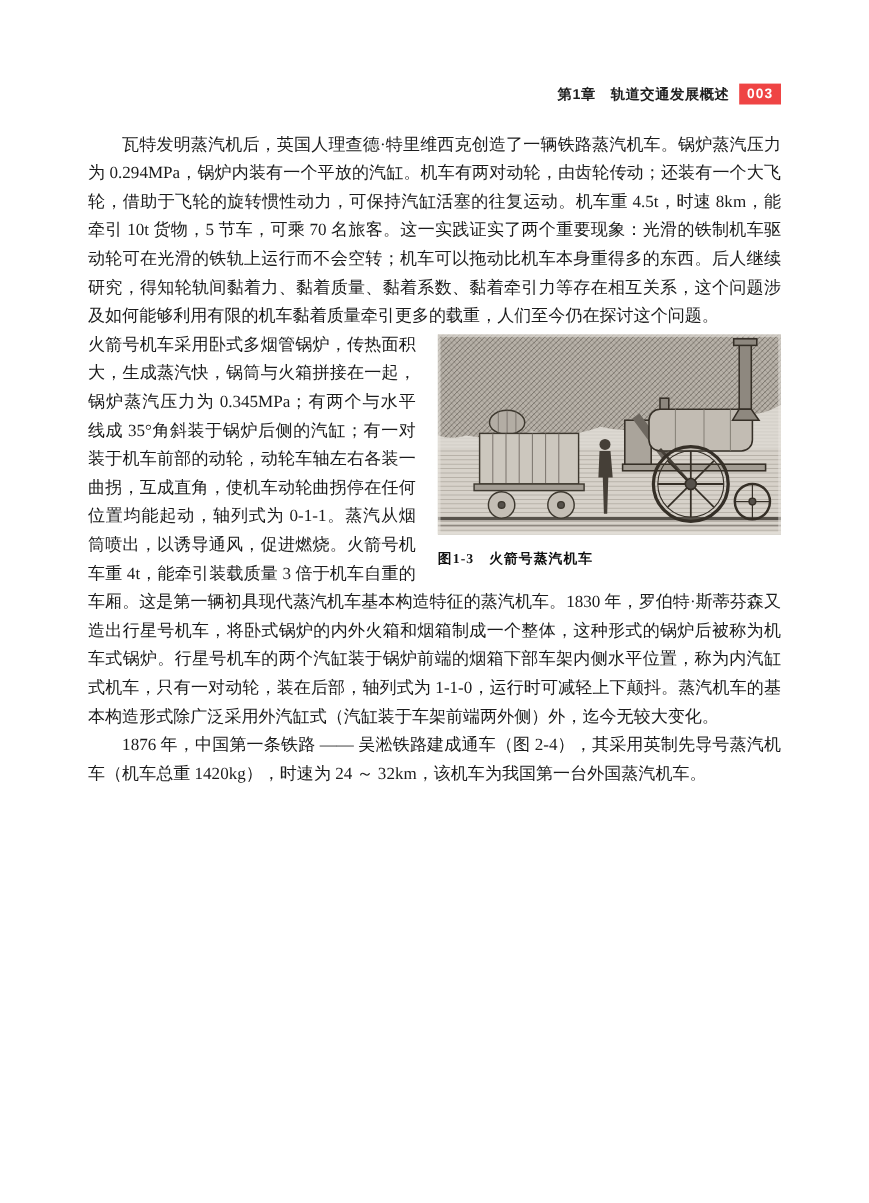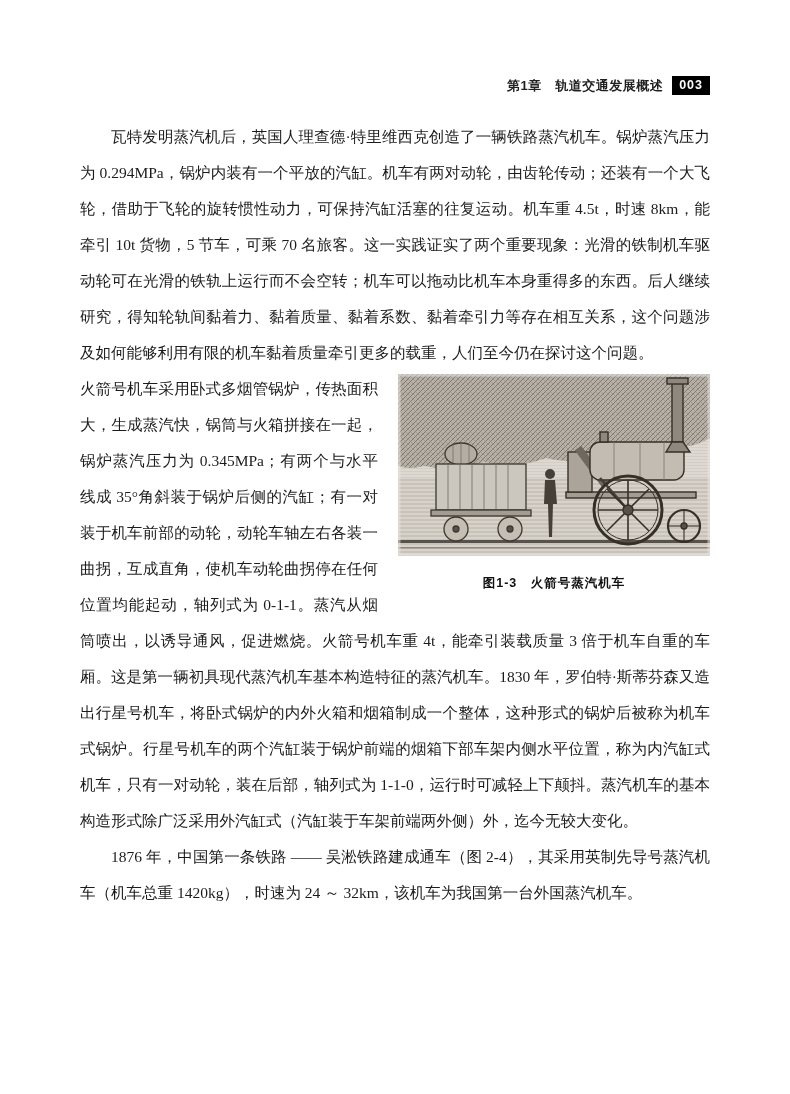--- a/index.html
+++ b/index.html
@@ -38,55 +38,54 @@
     background: #4c4c4c;
     color: #ffffff;
     font-weight: bold;
     font-size: 12.5px;
     line-height: 17px;
     padding: 1px 7px;
     letter-spacing: 1px;
   }
   .content {
     font-size: 15.5px;
-    line-height: 36px;
+    line-height: 26px;
     text-align: justify;
   }
   .para { margin: 0; }
   .indent { text-indent: 2em; }
 
   .figure {
     float: right;
     width: 312px;
     margin: 3px 0 8px 20px;
   }
   .figure-image {
     width: 312px;
     height: 182px;
     background: #dcd8d1;
   }
   .figure-image svg { display: block; width: 100%; height: 100%; }
   .figure-caption {
-    text-align: center;
     margin-top: 9px;
-    font-family: Liberation Sans, sans-serif;
+    font-family: Liberation Serif, serif;
     font-weight: bold;
     font-size: 12.5px;
     letter-spacing: 1px;
     color: #111111;
   }
 </style>
 </head>
 <body>
 
 <div class="page">
 
   <header class="page-header">
     <span class="chapter-title">第1章　轨道交通发展概述</span>
-    <span class="page-number-badge" style="background: #000000; color: rgb(255, 255, 255);">003</span>
+    <span class="page-number-badge" style="background: #ef4444; color: rgb(255, 255, 255);">003</span>
   </header>
 
   <main class="content">
 
     <p class="para indent">瓦特发明蒸汽机后，英国人理查德·特里维西克创造了一辆铁路蒸汽机车。锅炉蒸汽压力为 0.294MPa，锅炉内装有一个平放的汽缸。机车有两对动轮，由齿轮传动；还装有一个大飞轮，借助于飞轮的旋转惯性动力，可保持汽缸活塞的往复运动。机车重 4.5t，时速 8km，能牵引 10t 货物，5 节车，可乘 70 名旅客。这一实践证实了两个重要现象：光滑的铁制机车驱动轮可在光滑的铁轨上运行而不会空转；机车可以拖动比机车本身重得多的东西。后人继续研究，得知轮轨间黏着力、黏着质量、黏着系数、黏着牵引力等存在相互关系，这个问题涉及如何能够利用有限的机车黏着质量牵引更多的载重，人们至今仍在探讨这个问题。</p>
 
 
     <div class="wrap-section">
       <figure class="figure">
         <div class="figure-image">

